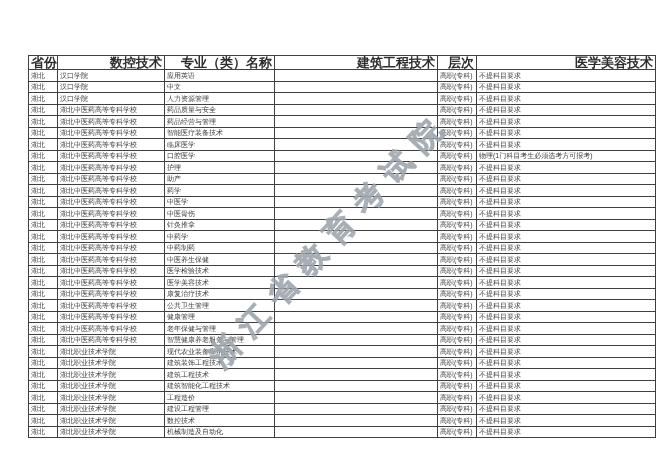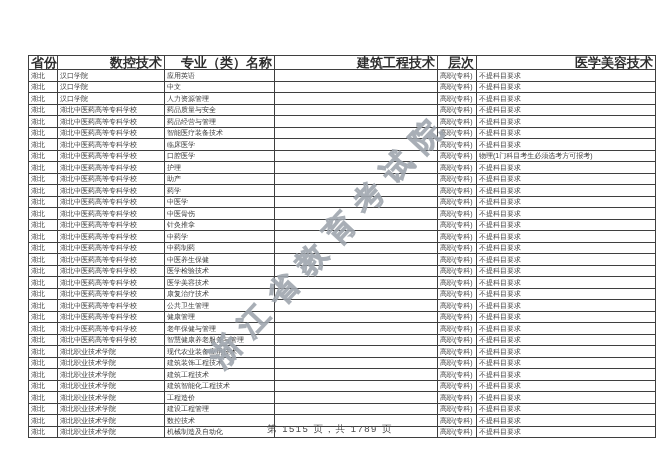--- a/index.html
+++ b/index.html
@@ -344,15 +344,14 @@
           <td class="c0">湖北</td>
           <td class="c1">湖北职业技术学院</td>
           <td class="c2">机械制造及自动化</td>
           <td class="c3"></td>
           <td class="c4">高职(专科)</td>
           <td class="c5">不提科目要求</td>
         </tr>
       </tbody>
   </table>
 
-  <div class="footer">第 1515 页，共 1789 页</div>
 
 </div>
 
 </body></html>

